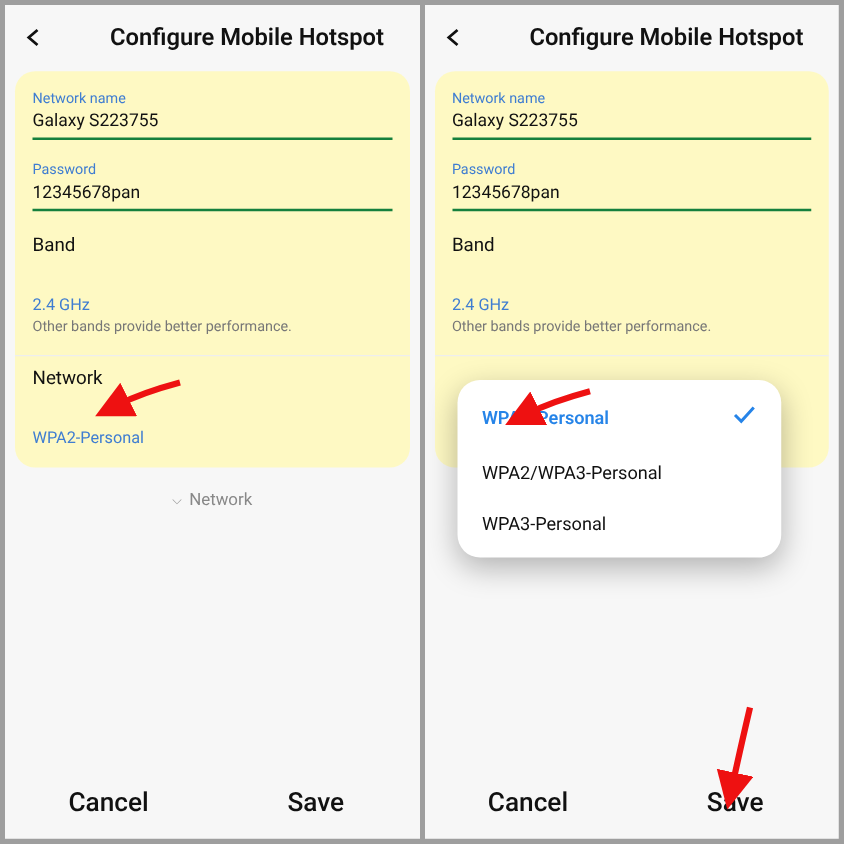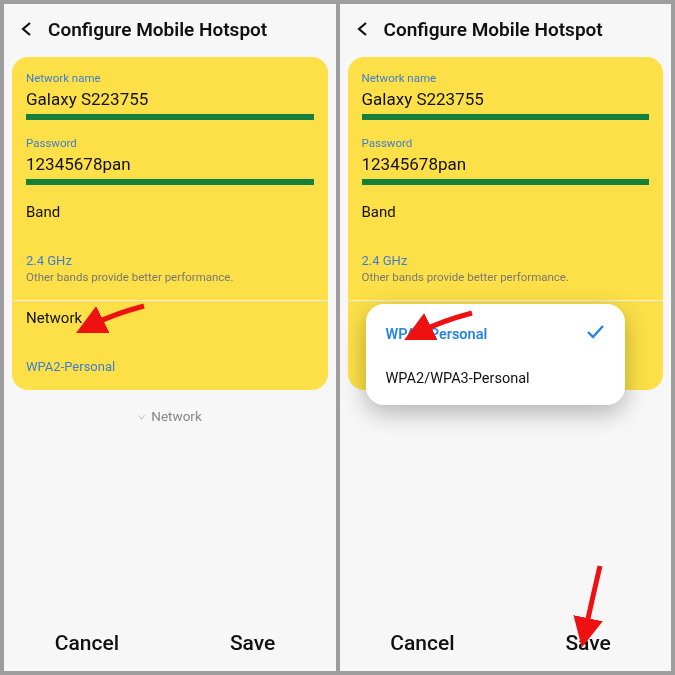--- a/index.html
+++ b/index.html
@@ -19,51 +19,52 @@
   .phone {
     flex: 1;
     background: #f7f7f7;
     position: relative;
     display: flex;
     flex-direction: column;
     overflow: hidden;
   }
   .header {
     display: flex;
-    align-items: flex-start;
+    align-items: flex-end;
     padding: 14px 12px 12px 12px;
+    gap: 40px;
   }
   .back {
     width: 22px; height: 22px;
     display: flex; align-items: center; justify-content: center;
     margin-right: 10px;
   }
   .back svg { width: 16px; height: 16px; stroke:#111; stroke-width:2.2; fill:none;}
   .title {
     font-size: 19px;
     font-weight: 600;
     color: #111;
   }
   .card {
-    background: #fde047;
+    background: #fef9c3;
     border-radius: 16px;
     margin: 4px 8px 0 8px;
     padding: 14px 14px 6px 14px;
   }
   .field { margin-bottom: 16px; }
   .field-label {
     font-size: 11.5px;
     color: #3f7dd1;
     margin-bottom: 2px;
   }
   .field-value {
-    font-size: 17px;
+    font-size: 14px;
     color: #111;
     padding: 2px 0 5px 0;
-    border-bottom: 6px solid #15803d;
+    border-bottom: 2px solid #15803d;
   }
   .sect { padding: 2px 0 10px 0;}
   .sect-title {
     font-size: 15px;
     color: #111;
   }
   .sect-link {
     font-size: 13px;
     color: #3f7dd1;
     margin-top: 32px;
@@ -209,20 +210,23 @@
     <div class="menu">
       <div class="menu-item selected">
         <span>WPA2-Personal</span>
         <span class="check"><svg>
               <path d="M3 10 L8 15 L18 4"></path>
             </svg></span>
       </div>
       <div class="menu-item">
         <span>WPA2/WPA3-Personal</span>
       </div>
+      <div class="menu-item">
+        <span>WPA3-Personal</span>
+      </div>
     </div>
 
     <div class="arrow" style="left:74px; top:305px;">
       <svg width="70" height="40">
         <defs>
             <marker id="ah2" markerWidth="8" markerHeight="8" refX="2" refY="3" orient="auto">
               <path d="M0,0 L6,3 L0,6 Z" fill="#e11"></path>
             </marker>
           </defs>
         <path d="M58 4 Q28 12 8 22" stroke="#e11" stroke-width="5" fill="none" marker-end="url(#ah2)"></path>

